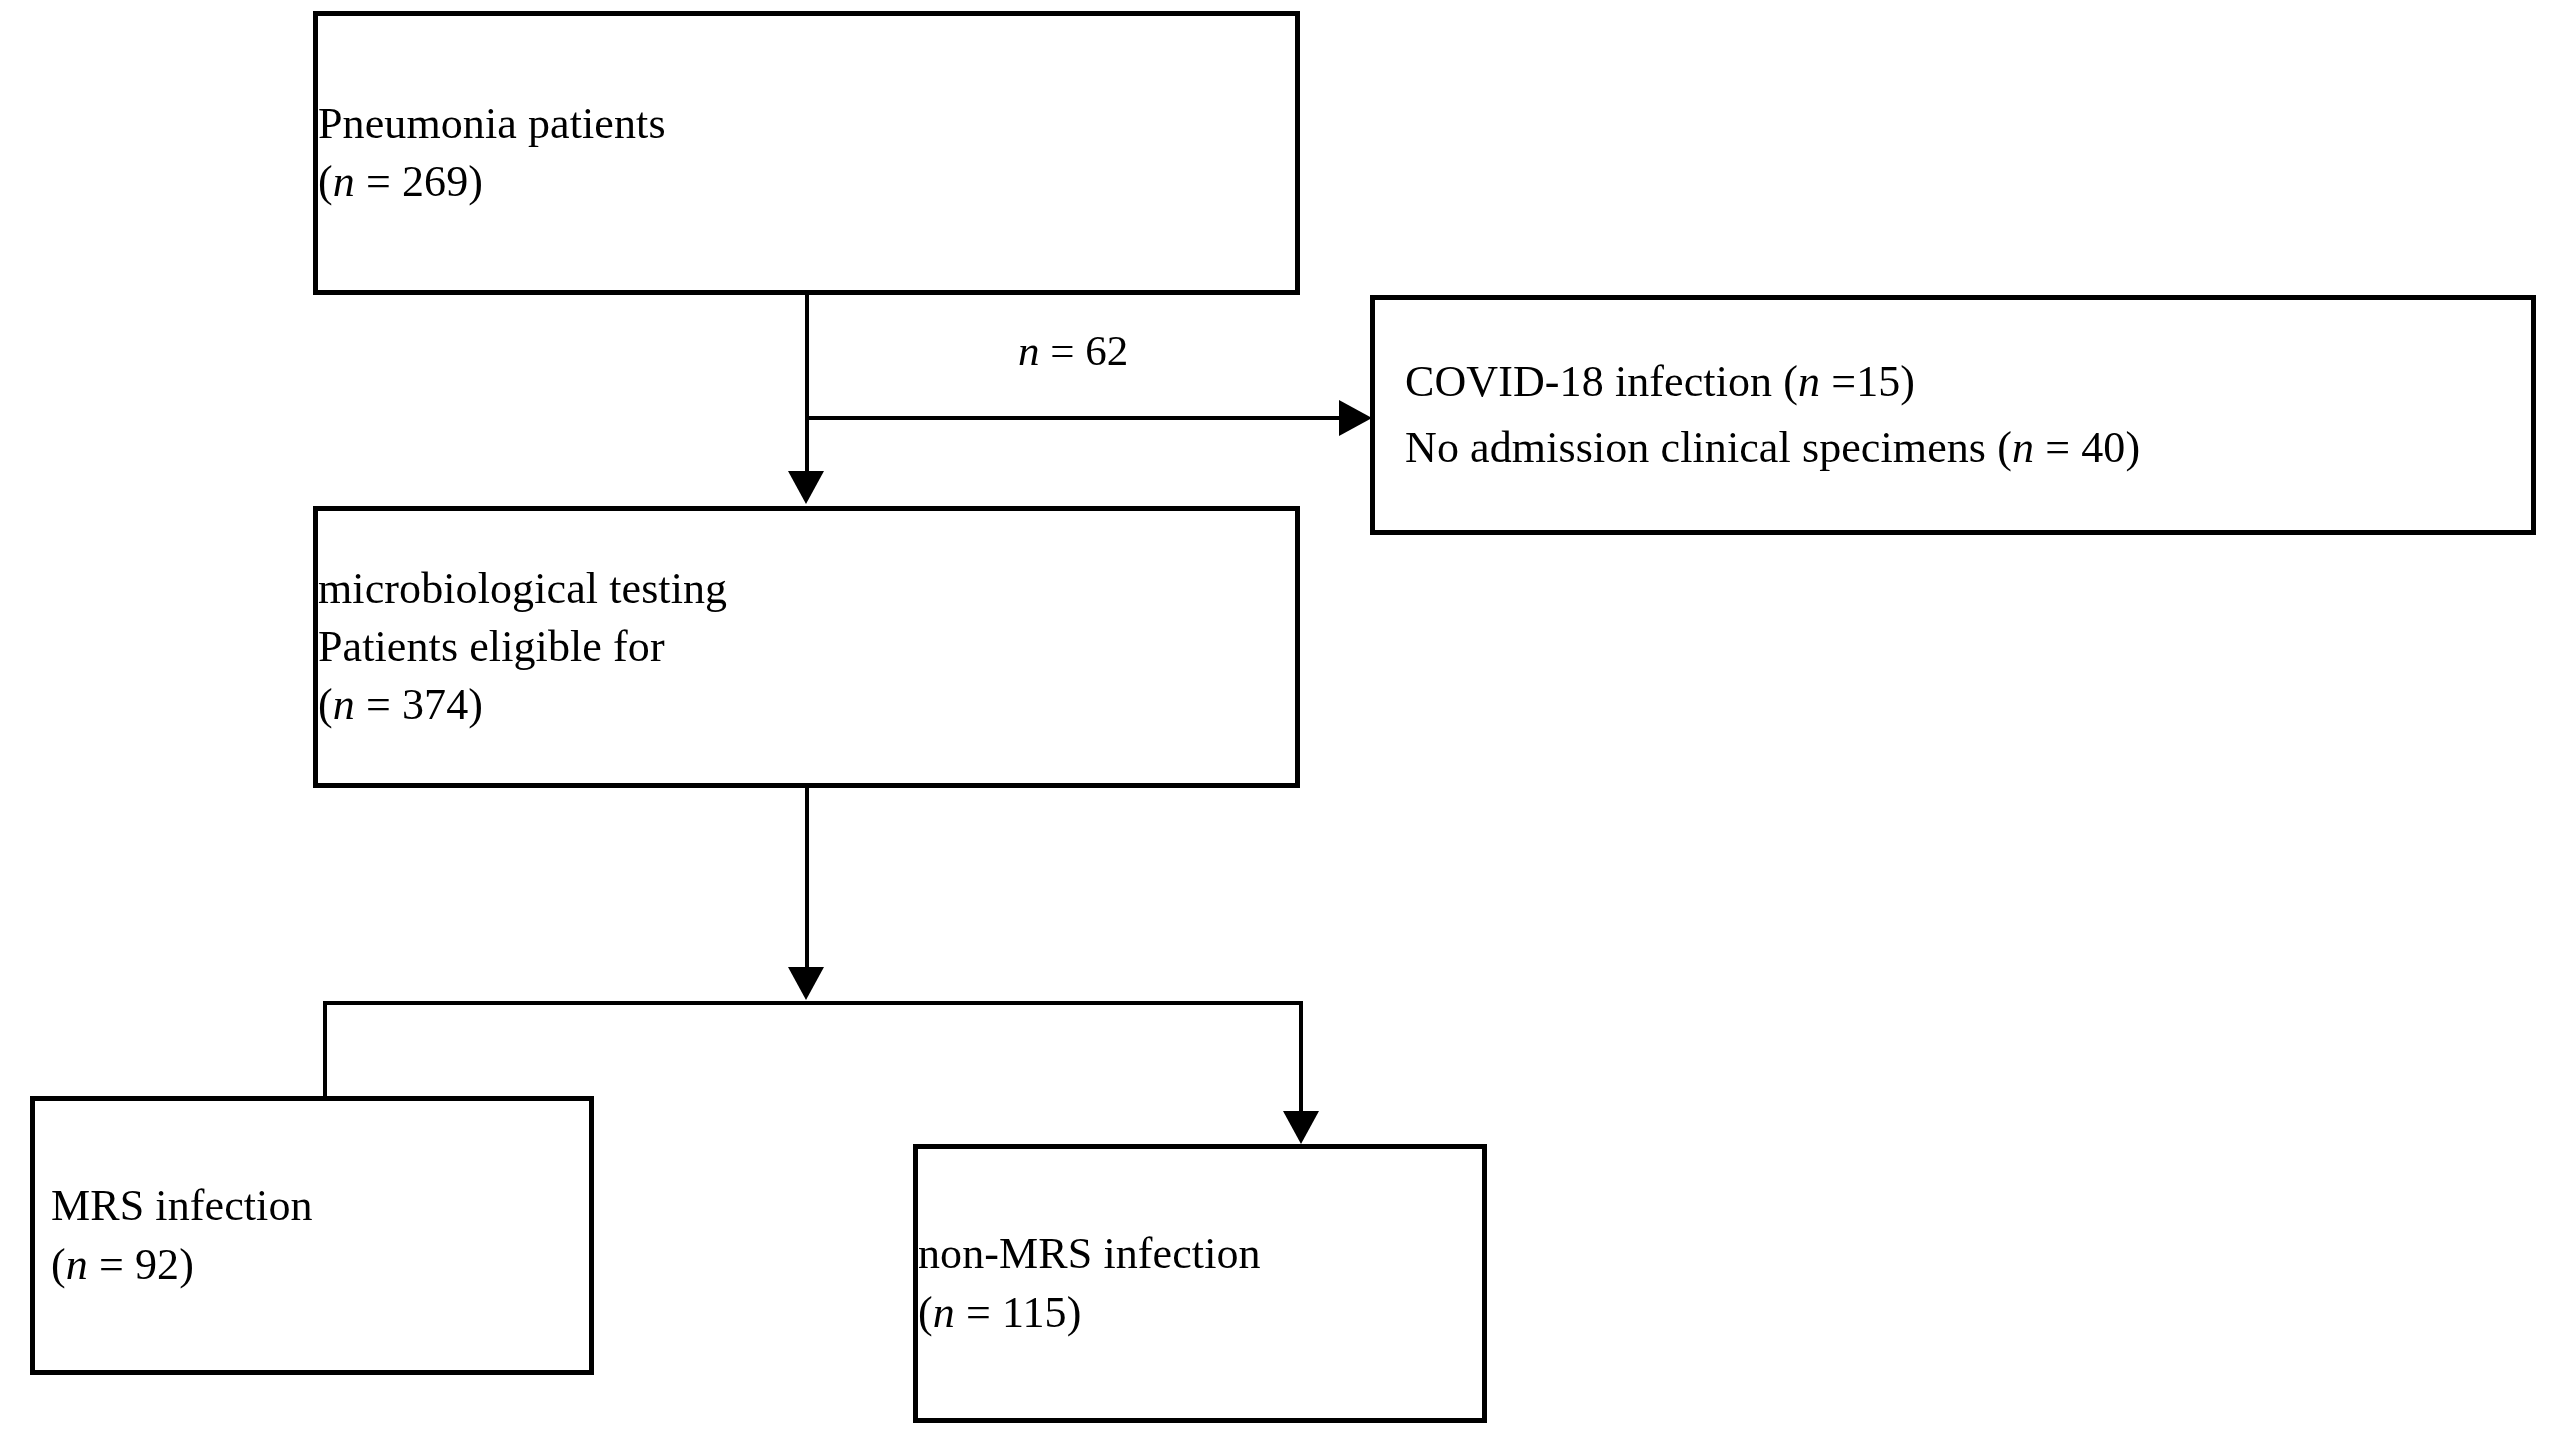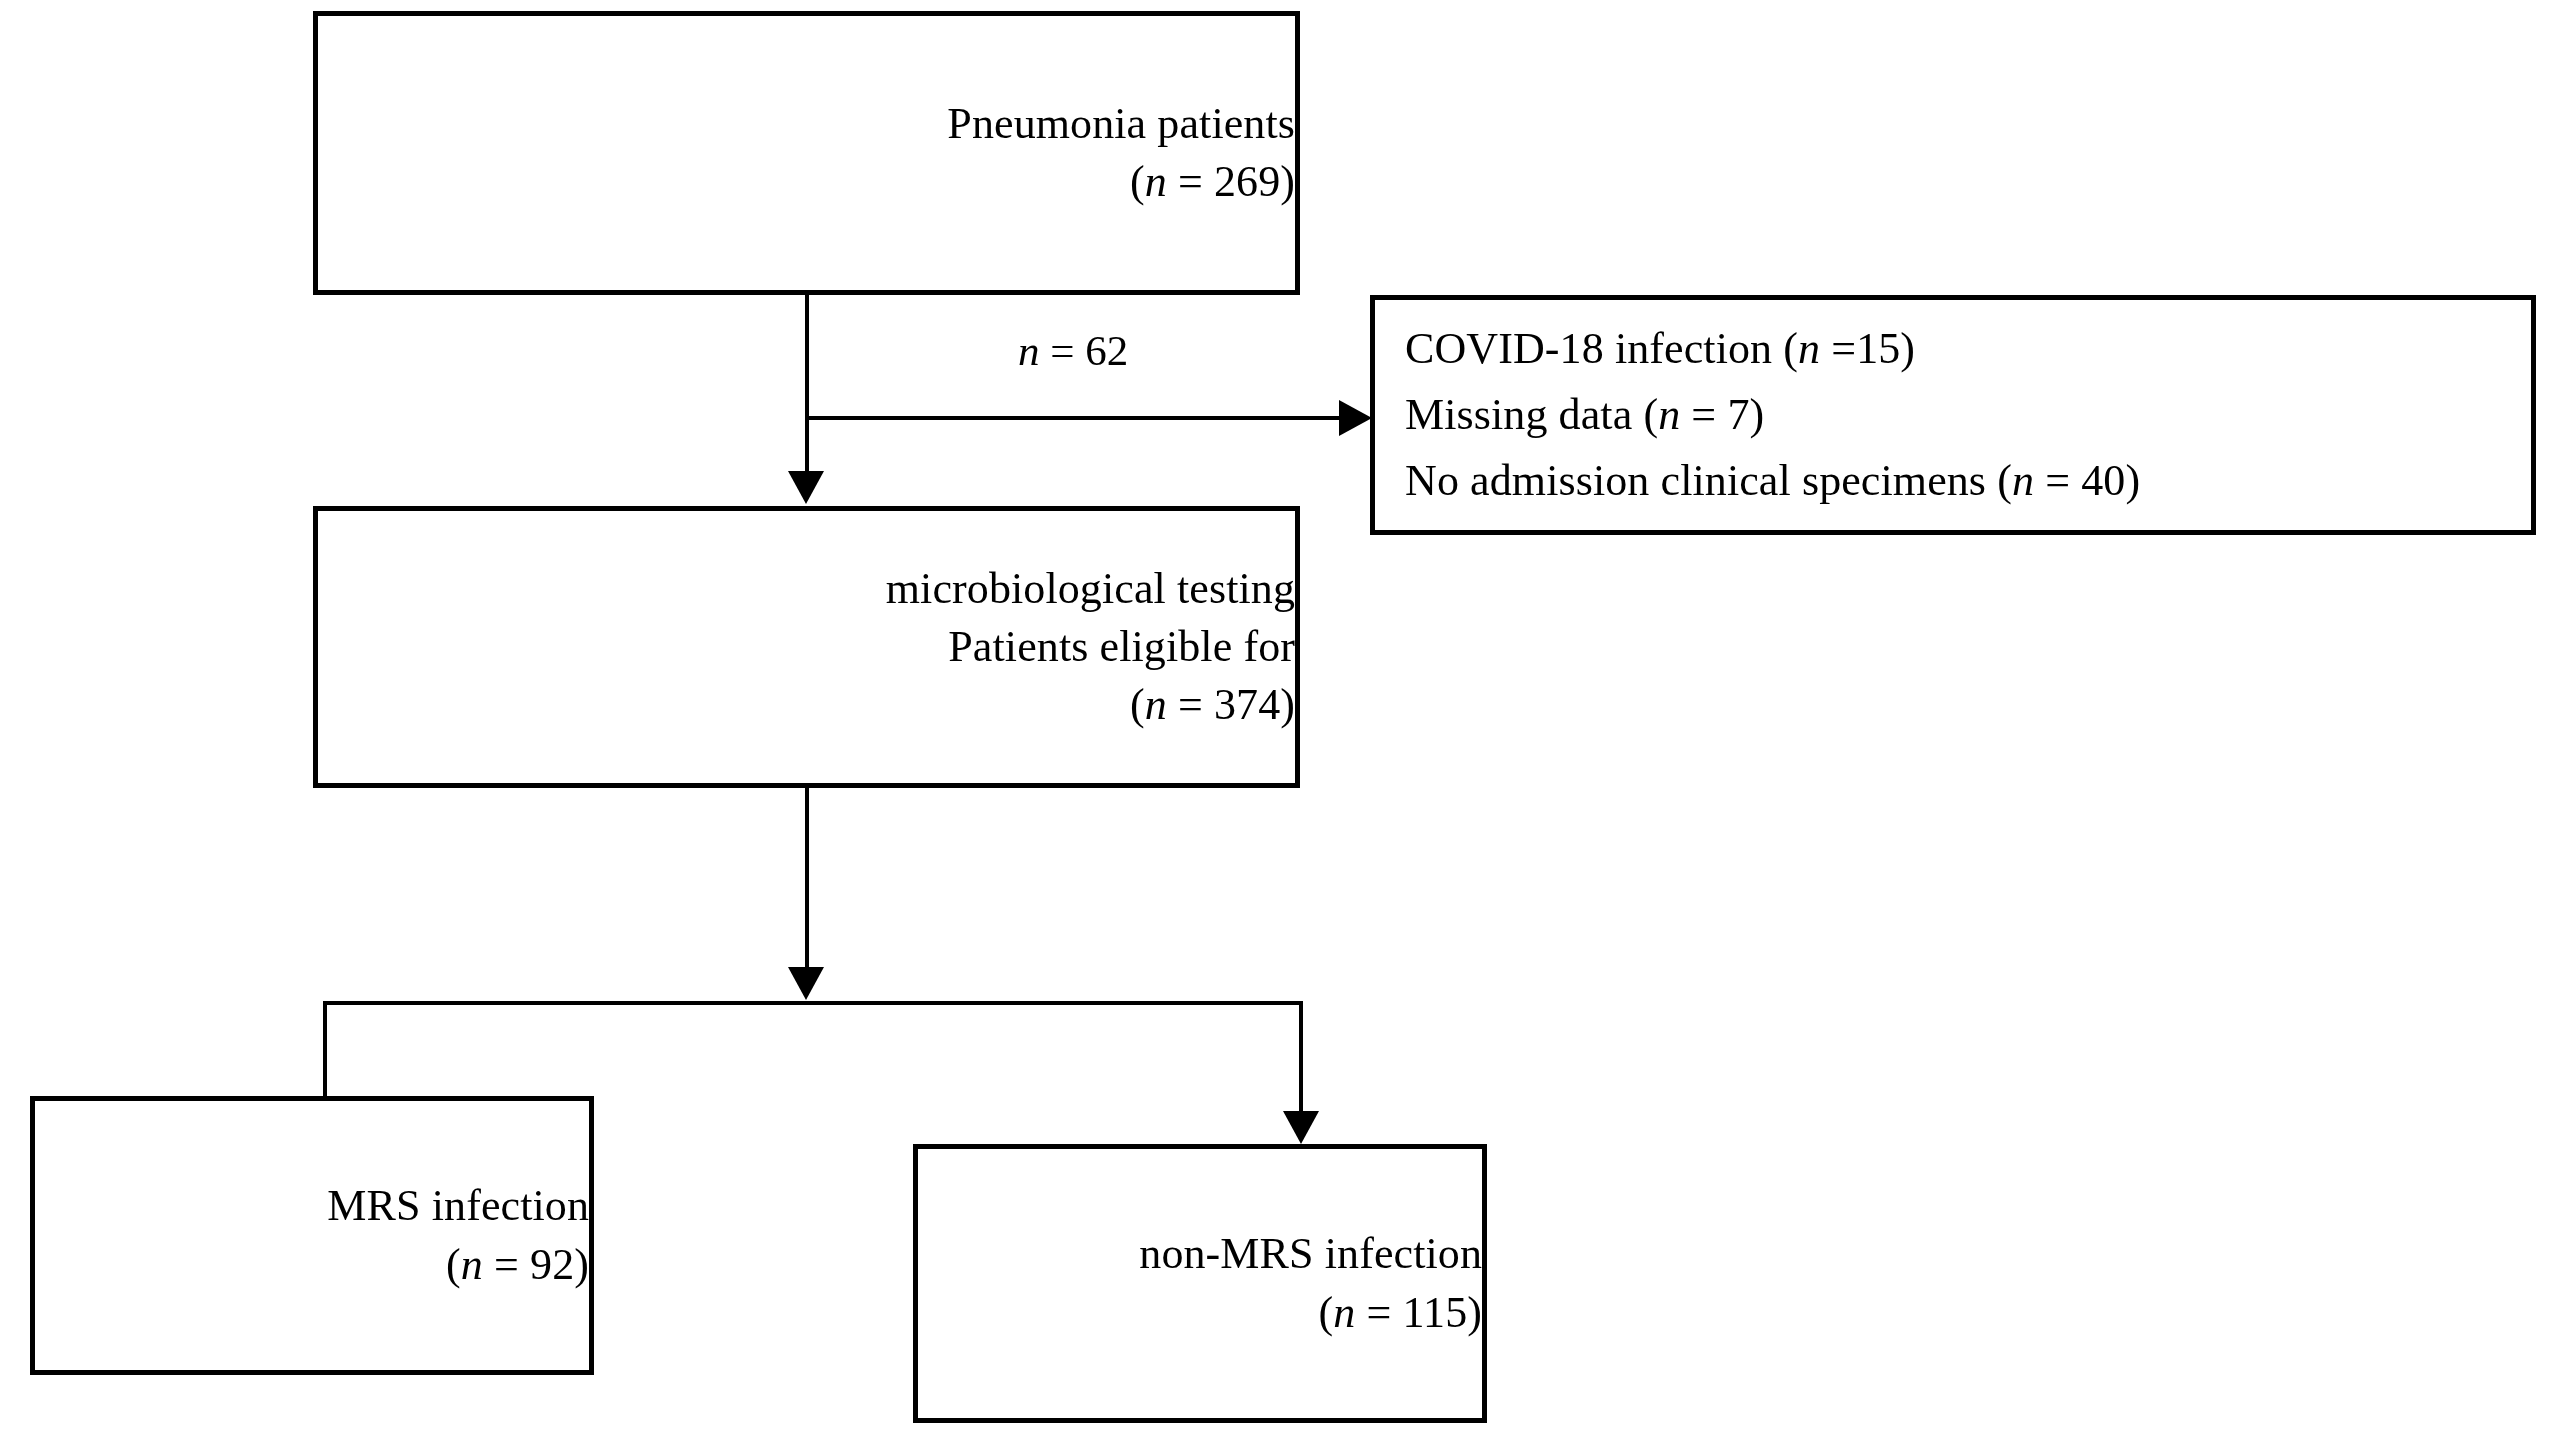--- a/index.html
+++ b/index.html
@@ -18,21 +18,21 @@
     overflow: hidden;
   }
   .node-box {
     position: absolute;
     box-sizing: border-box;
     border: 5px solid #000000;
     background: #ffffff;
     display: flex;
     flex-direction: column;
     justify-content: center;
-    align-items: flex-end;
+    align-items: flex-start;
   }
   .node-box.align-left {
     align-items: flex-start;
     justify-content: center;
   }
   .node-line {
     font-size: 44px;
     line-height: 1.32;
     white-space: nowrap;
     letter-spacing: 0.1px;
@@ -84,21 +84,20 @@
   <div class="conn conn-v" style="left:805px; top:295px; height:177px;"></div>
   <div class="arrow-down" style="left:788px; top:471px;"></div>
 
   <div class="conn conn-h" style="left:805px; top:416px; width:538px;"></div>
   <div class="arrow-right" style="left:1339px; top:400px;"></div>
 
   <div class="edge-label" style="left:1018px; top:329px;"><i>n</i><span> = 62</span></div>
 
   <div class="node-box align-left" style="left:1370px; top:295px; width:1166px; height:240px;">
     <div class="node-line"><span>COVID-18 infection (</span><i>n</i><span> =15)</span></div>
-    <div class="node-line"><span>Missing data (</span><i>n</i><span> = 7)</span></div>
     <div class="node-line"><span>No admission clinical specimens (</span><i>n</i><span> = 40)</span></div>
   </div>
 
   <div class="node-box" style="left:313px; top:506px; width:987px; height:282px;">
     <div class="node-line">microbiological testing</div>
     <div class="node-line">Patients eligible for</div>
     <div class="node-line"><span>(</span><i>n</i><span> = 374)</span></div>
   </div>
 
   <div class="conn conn-v" style="left:805px; top:788px; height:180px;"></div>

